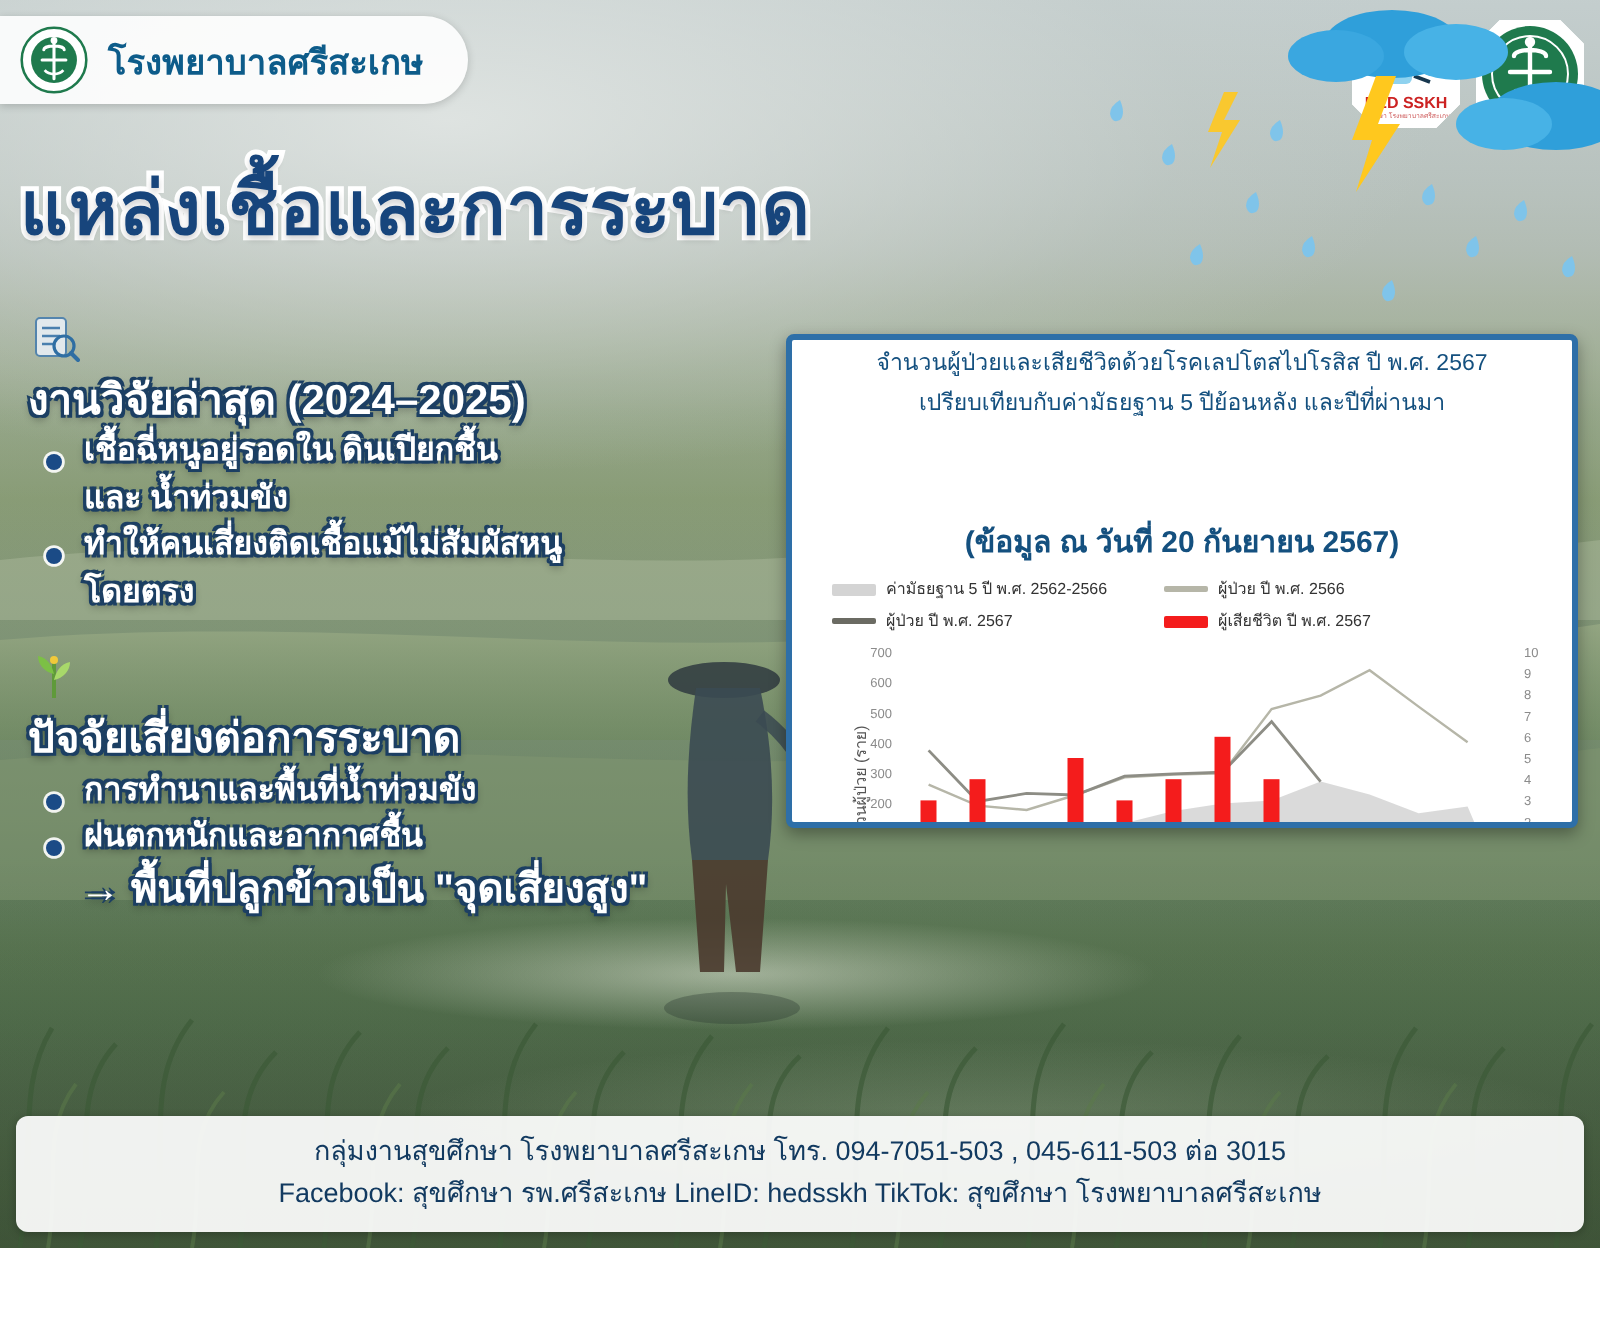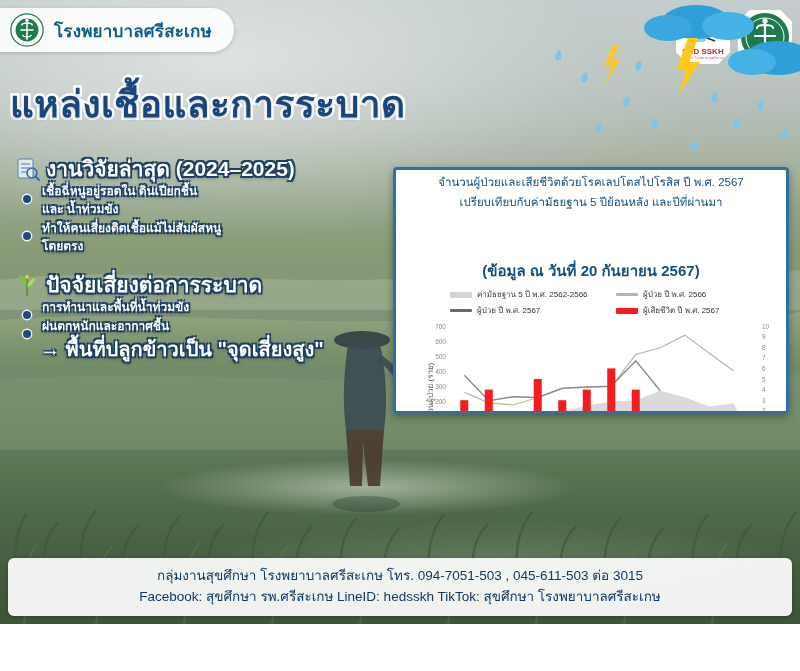--- a/index.html
+++ b/index.html
@@ -84,33 +84,33 @@
     position: absolute; left: 10px; top: 74px;
     font-size: 37px; font-weight: bold; color: #17457c;
     letter-spacing: 0.5px;
     -webkit-text-stroke: 5px #ffffff;
     paint-order: stroke fill;
     text-shadow: 0 2px 3px rgba(0,0,0,0.18);
   }
 
   
   .content { position: absolute; left: 14px; top: 152px; width: 400px; }
-  .lead-row { display: flex; align-items: flex-end; gap: 6px; margin-bottom: 2px; }
+  .lead-row { display: flex; align-items: flex-start; gap: 6px; margin-bottom: 2px; flex-direction: column; }
   .lead-icon { width: 26px; height: 26px; flex: 0 0 26px; margin-top: 4px; }
   .heading {
     font-size: 21px; font-weight: bold; color: #ffffff;
     text-shadow: -1.6px -1.6px 0 #1c3f63, 1.6px -1.6px 0 #1c3f63,
                  -1.6px 1.6px 0 #1c3f63, 1.6px 1.6px 0 #1c3f63,
                  0 2px 4px rgba(0,0,0,0.45);
     line-height: 1.26;
   }
   .bullet-list { list-style: none; margin: 2px 0 0 0; }
   .bullet-item {
     position: relative; padding-left: 28px; margin-bottom: 3px;
-    font-size: 12px; font-weight: bold; color: #ffffff;
+    font-size: 16px; font-weight: bold; color: #ffffff;
     line-height: 1.28;
     text-shadow: -1.6px -1.6px 0 #1c3f63, 1.6px -1.6px 0 #1c3f63,
                  -1.6px 1.6px 0 #1c3f63, 1.6px 1.6px 0 #1c3f63,
                  0 2px 4px rgba(0,0,0,0.45);
   }
   .bullet-item .dot {
     position: absolute; left: 9px; top: 11px;
     width: 8px; height: 8px; border-radius: 50%;
     background: #1b4b86; box-shadow: 0 0 0 1.4px rgba(255,255,255,0.9);
   }
@@ -129,21 +129,21 @@
   }
   .chart-title {
     text-align: center; color: #14507f; font-weight: normal;
     font-size: 11.5px; line-height: 1.32; padding: 5px 6px 0;
   }
   .chart-subtitle {
     text-align: center; color: #14507f; font-weight: bold;
     font-size: 15px; padding-top: 2px; margin-top: 47px;
   }
   .legend {
-    display: flex; flex-wrap: wrap; justify-content: flex-end;
+    display: flex; flex-wrap: wrap; justify-content: flex-start;
     gap: 3px 16px; padding: 5px 20px 3px; font-size: 8px; color: #333;
   }
   .legend-item { display: flex; align-items: center; gap: 5px; width: 150px; }
   .swatch { flex: 0 0 22px; height: 3px; border-radius: 1px; }
   .swatch.thick { height: 6px; }
   .plot-wrap { position: relative; width: 396px; height: 150px; }
   .axis-y-label {
     position: absolute; left: 2px; top: 50%;
     transform: translateY(-50%) rotate(-90deg); transform-origin: center;
     font-size: 8px; color: #555; white-space: nowrap;

